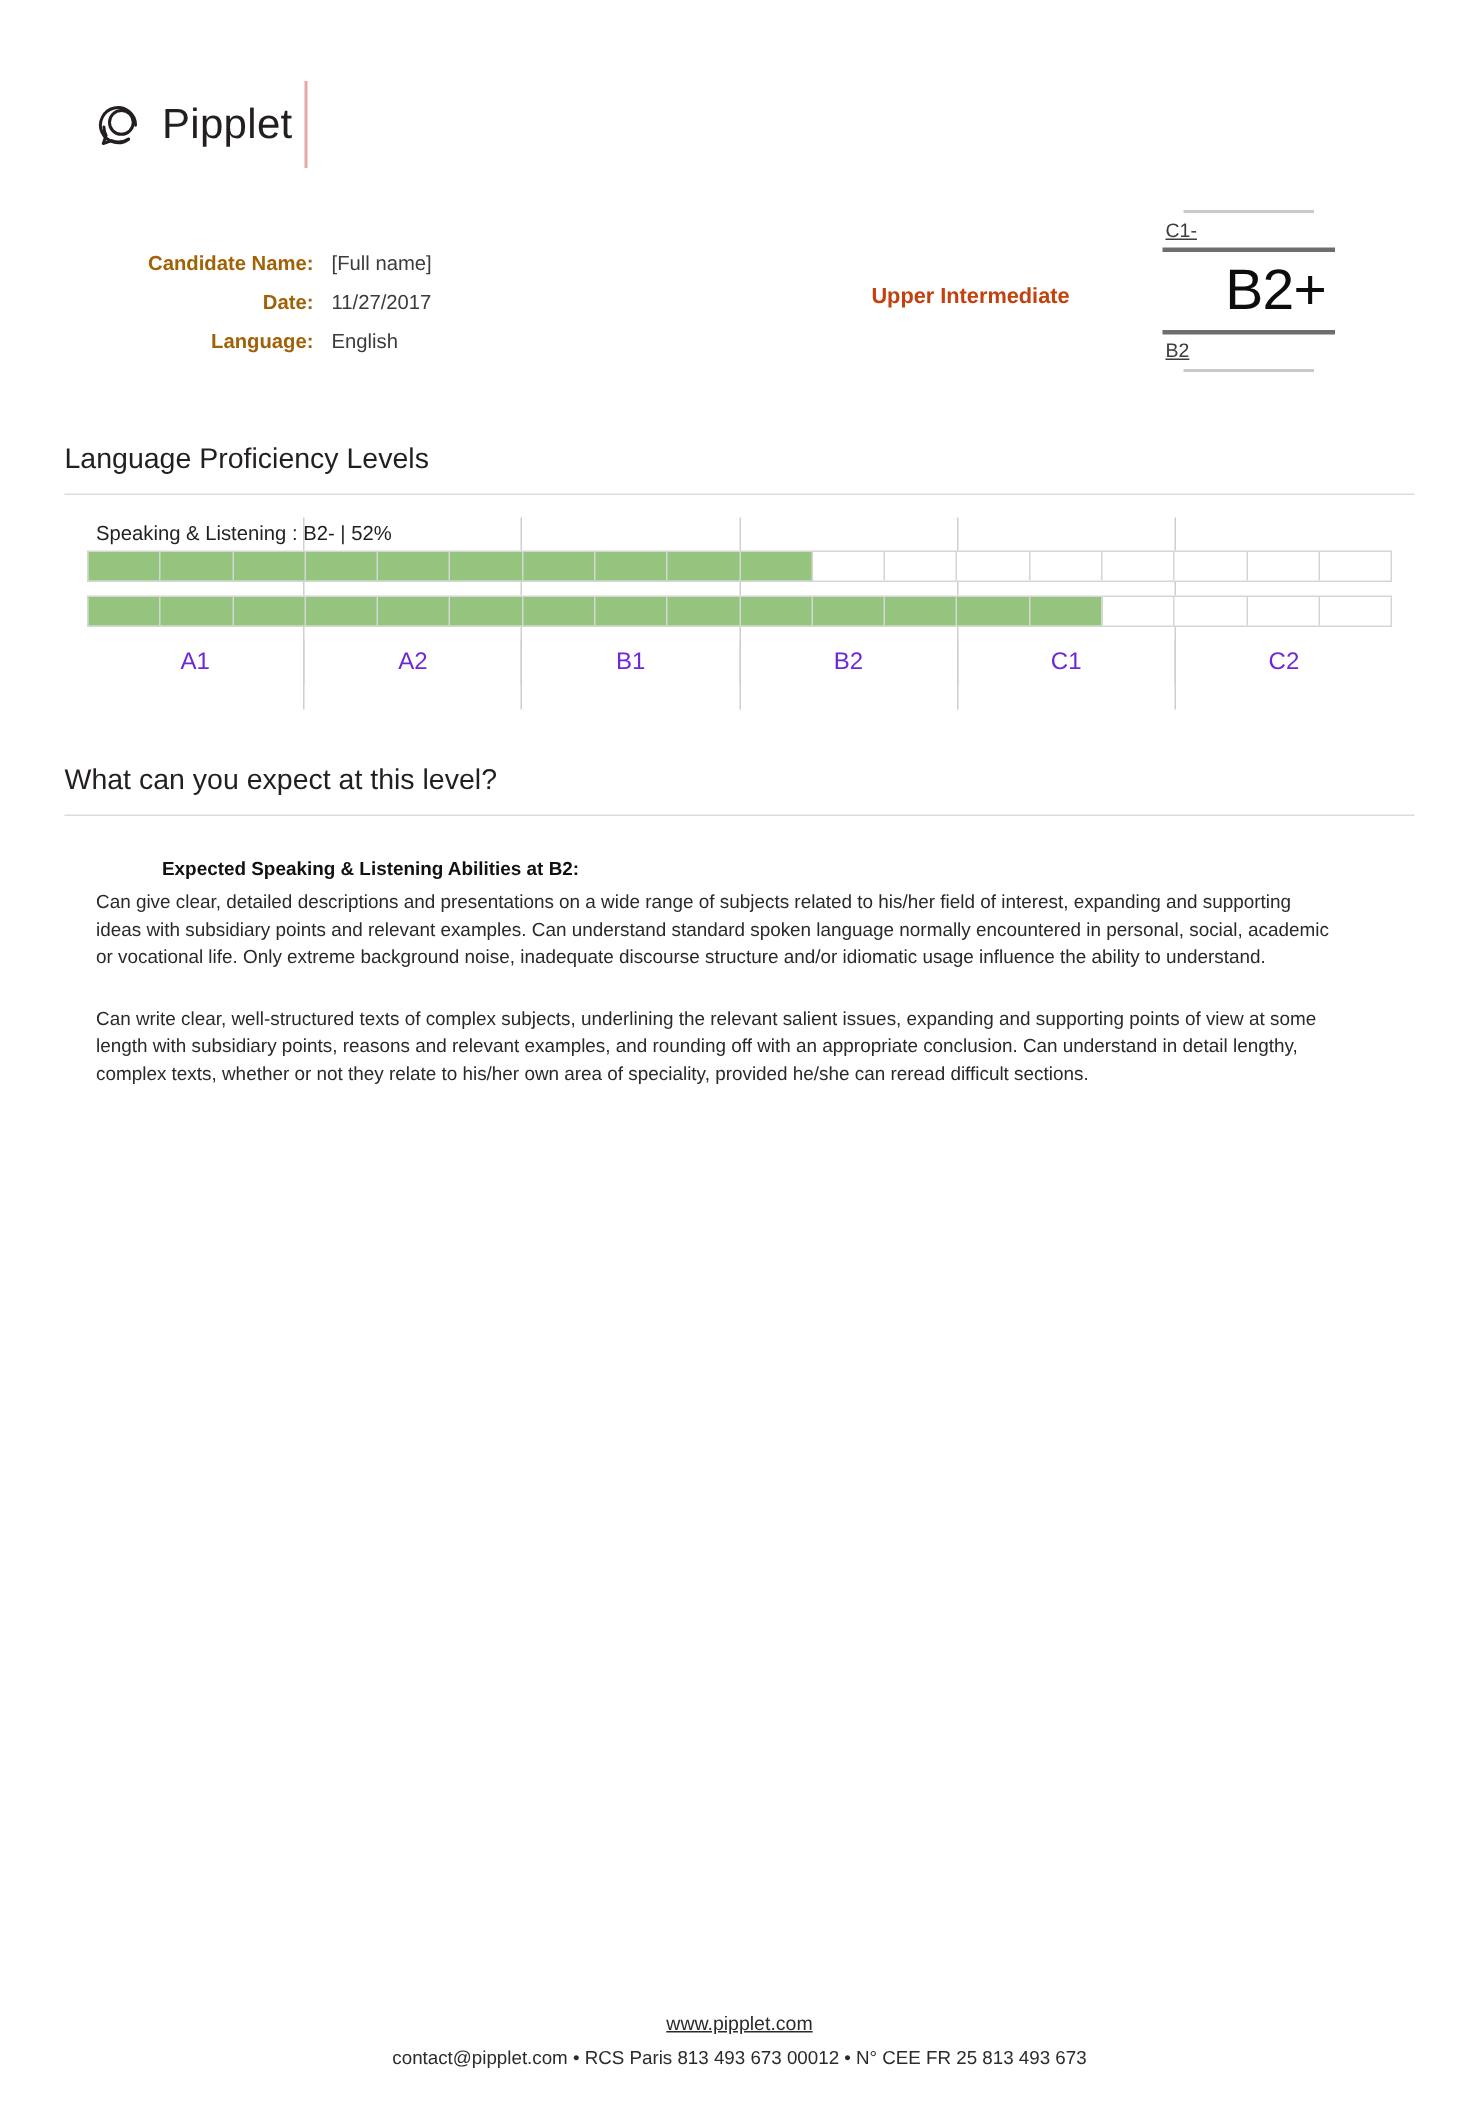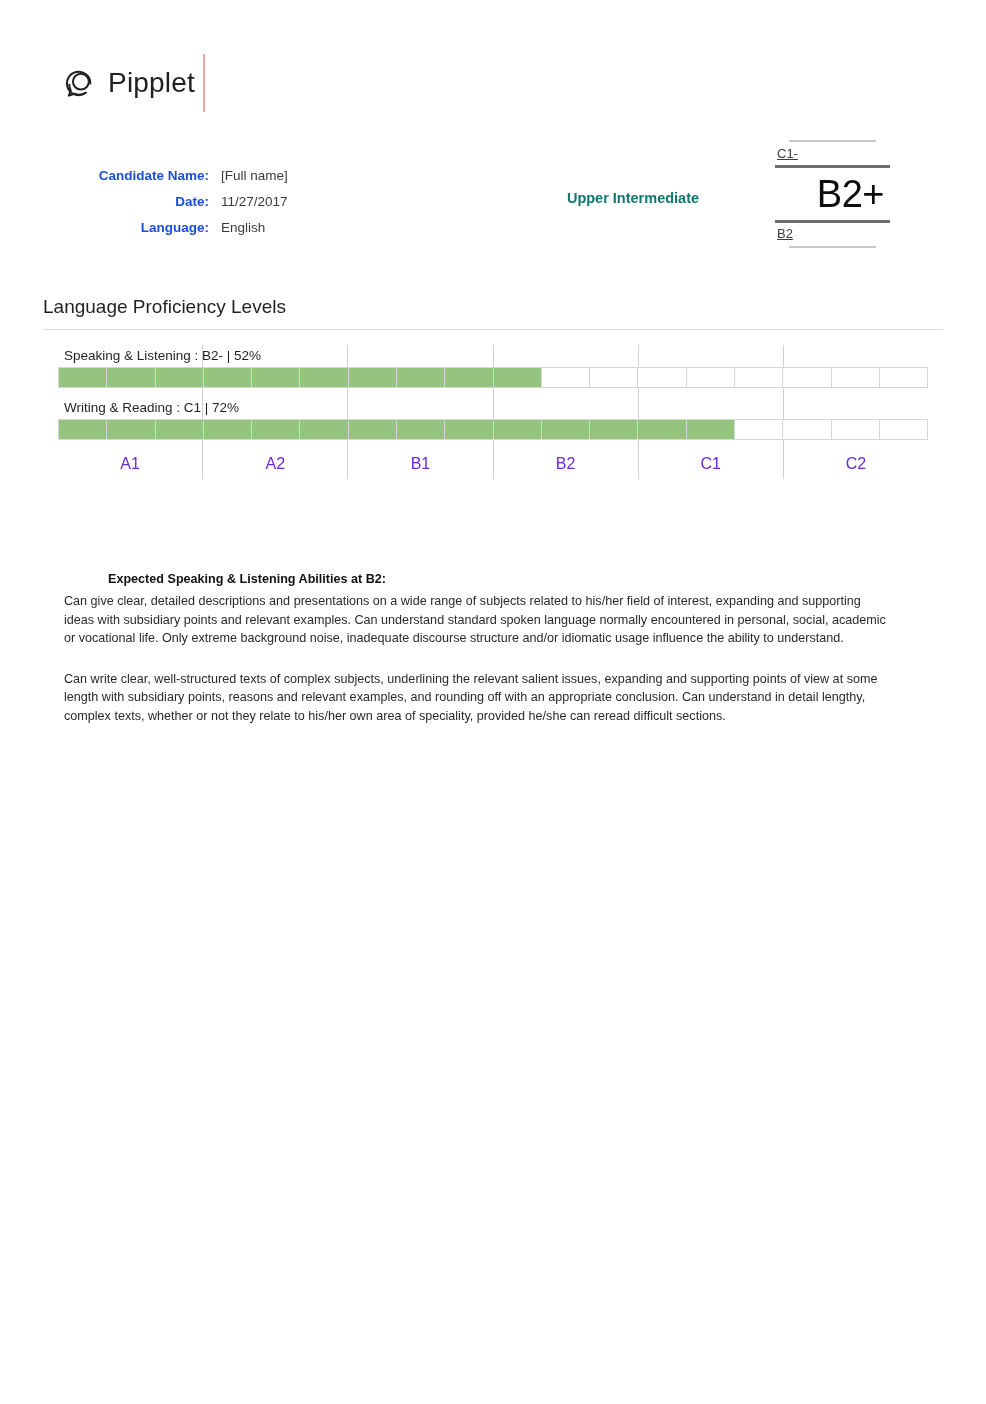--- a/index.html
+++ b/index.html
@@ -72,38 +72,38 @@
   .info-row {
     display: flex;
     align-items: baseline;
     margin-bottom: 11px;
     font-size: 13.5px;
   }
   .info-label {
     width: 147px;
     text-align: right;
     font-weight: bold;
-    color: #1d4ed8;
+    color: #a16207;
     padding-right: 12px;
   }
   .info-value {
     color: #3b3b3b;
     font-weight: 400;
   }
 
   
   .level-name {
     position: absolute;
-    left: 538px;
+    left: 552px;
     top: 190px;
     width: 190px;
     text-align: center;
     font-size: 14.5px;
     font-weight: bold;
-    color: #0f766e;
+    color: #c2410c;
   }
   .score-box {
     position: absolute;
     left: 775px;
     top: 140px;
     width: 115px;
     text-align: center;
   }
   .score-tick-top {
     height: 2px;
@@ -342,21 +342,20 @@
         <div class="bar-cell"></div>
         <div class="bar-cell"></div>
         <div class="bar-cell"></div>
         <div class="bar-cell"></div>
         <div class="bar-cell"></div>
         <div class="bar-cell"></div>
         <div class="bar-cell"></div>
         <div class="bar-cell"></div>
       </div>
 
-    <div class="series-label">Writing &amp; Reading : C1 | 72%</div>
     <div class="bar" id="bar-1" style="background: rgb(255, 255, 255);">
         <div class="bar-cell filled" style="background: rgb(149, 196, 126);"></div>
         <div class="bar-cell filled" style="background: rgb(149, 196, 126);"></div>
         <div class="bar-cell filled" style="background: rgb(149, 196, 126);"></div>
         <div class="bar-cell filled" style="background: rgb(149, 196, 126);"></div>
         <div class="bar-cell filled" style="background: rgb(149, 196, 126);"></div>
         <div class="bar-cell filled" style="background: rgb(149, 196, 126);"></div>
         <div class="bar-cell filled" style="background: rgb(149, 196, 126);"></div>
         <div class="bar-cell filled" style="background: rgb(149, 196, 126);"></div>
         <div class="bar-cell filled" style="background: rgb(149, 196, 126);"></div>
@@ -374,21 +373,29 @@
     <div class="axis" id="chart-axis">
         <div class="axis-tick">A1</div>
         <div class="axis-tick" style="border-left: 1px solid rgb(207, 207, 207);">A2</div>
         <div class="axis-tick" style="border-left: 1px solid rgb(207, 207, 207);">B1</div>
         <div class="axis-tick" style="border-left: 1px solid rgb(207, 207, 207);">B2</div>
         <div class="axis-tick" style="border-left: 1px solid rgb(207, 207, 207);">C1</div>
         <div class="axis-tick" style="border-left: 1px solid rgb(207, 207, 207);">C2</div>
       </div>
   </div>
 
+  <div class="section" style="top: 510px;">
+    <div class="section-title">What can you expect at this level?</div>
+    <div class="section-underline"></div>
+  </div>
 
   <div class="expect-body">
     <div class="expect-heading">Expected Speaking &amp; Listening Abilities at B2:</div>
     <div class="expect-para">Can give clear, detailed descriptions and presentations on a wide range of subjects related to his/her field of interest, expanding and supporting ideas with subsidiary points and relevant examples. Can understand standard spoken language normally encountered in personal, social, academic or vocational life. Only extreme background noise, inadequate discourse structure and/or idiomatic usage influence the ability to understand.</div>
     <div class="expect-para">Can write clear, well-structured texts of complex subjects, underlining the relevant salient issues, expanding and supporting points of view at some length with subsidiary points, reasons and relevant examples, and rounding off with an appropriate conclusion. Can understand in detail lengthy, complex texts, whether or not they relate to his/her own area of speciality, provided he/she can reread difficult sections.</div>
   </div>
 
+  <div class="footer">
+    <a class="footer-link" href="#">www.pipplet.com</a>
+    <div class="footer-legal">contact@pipplet.com • RCS Paris 813 493 673 00012 • N° CEE FR 25 813 493 673</div>
+  </div>
 
 </div>
 
 </body></html>

